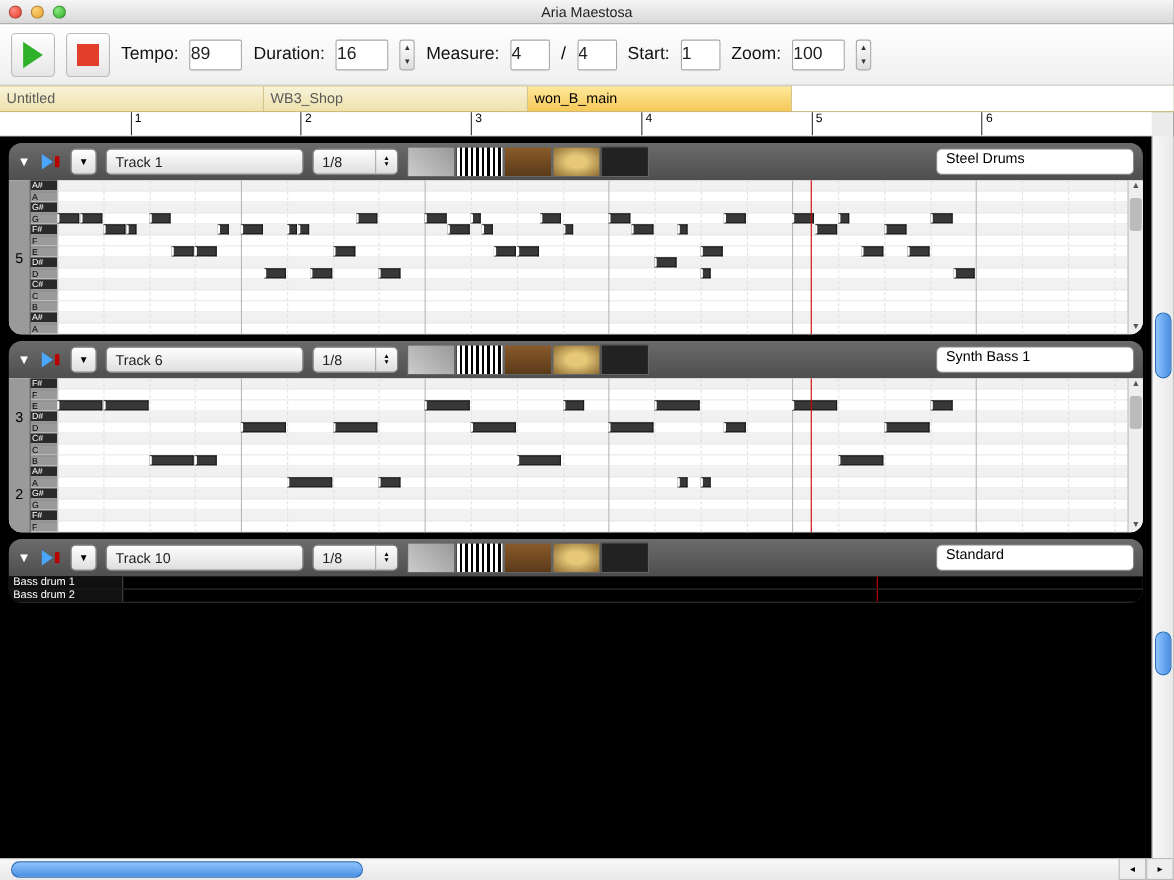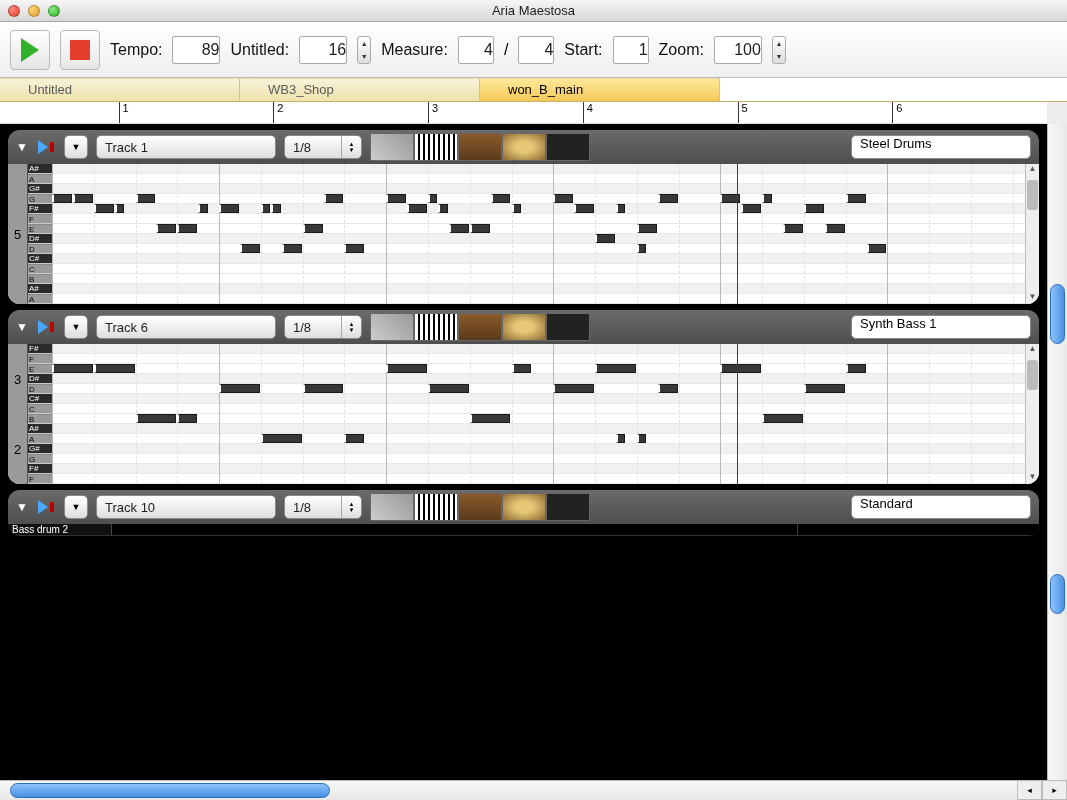--- a/index.html
+++ b/index.html
@@ -13,30 +13,30 @@
 .tl-min { background: radial-gradient(circle at 30% 30%, #ffd27a, #e6a029); }
 .tl-zoom { background: radial-gradient(circle at 30% 30%, #8ce87f, #2fb22a); }
 .titlebar .title { position: absolute; left: 50%; transform: translateX(-50%); font-size: 13px; color: #222; }
 
 
 .toolbar { height: 56px; background: linear-gradient(#fff,#efefef); border-bottom: 1px solid #bdbdbd; display: flex; align-items: center; padding: 0 10px; gap: 10px; }
 .play-btn, .stop-btn { width: 40px; height: 40px; border: 1px solid #bbb; border-radius: 4px; background: linear-gradient(#fff,#e6e6e6); display: flex; align-items: center; justify-content: center; cursor: pointer; }
 .play-tri { width: 0; height: 0; border-left: 18px solid #2fb22a; border-top: 12px solid transparent; border-bottom: 12px solid transparent; }
 .stop-sq { width: 20px; height: 20px; background: #e33e2b; }
 .lbl { font-size: 16px; color: #111; }
-.fld { height: 28px; border: 1px solid #aaa; background: #fff; font-size: 16px; color: #222; text-align: right; border-radius: 2px; }
+.fld { height: 28px; border: 1px solid #aaa; background: #fff; font-size: 16px; color: #222; text-align: left; border-radius: 2px; }
 .fld.w50 { width: 48px; }
 .fld.w36 { width: 36px; }
 .stepper { width: 14px; height: 28px; border: 1px solid #aaa; border-radius: 3px; display: flex; flex-direction: column; background: linear-gradient(#fff,#ddd); }
 .stepper div { flex: 1; display: flex; align-items: center; justify-content: center; font-size: 7px; color: #333; }
 .slash { font-size: 16px; }
 
 
 .tabs { height: 24px; display: flex; border-bottom: 1px solid #c7b06a; background: #f4eac0; }
-.tab { flex: 1; max-width: 240px; padding: 3px 28px; font-size: 13px; border-right: 1px solid #d4c58e; background: linear-gradient(#f8f2d8,#eee2ac); color: #5a5a5a; cursor: pointer; border-top: 1px solid #e8dca8; }
+.tab { flex: 1; max-width: 240px; padding: 3px 6px; font-size: 13px; border-right: 1px solid #d4c58e; background: linear-gradient(#f8f2d8,#eee2ac); color: #5a5a5a; cursor: pointer; border-top: 1px solid #e8dca8; }
 .tab.active { background: linear-gradient(#ffe89a,#f5c858); color: #000; font-weight: 500; }
 .tabs-rest { flex: 1; background: #fff; }
 
 
 .ruler { height: 22px; background: #fff; border-bottom: 1px solid #ddd; display: flex; position: relative; margin-right: 20px; }
 .ruler .seg { border-left: 1px solid #333; font-size: 11px; padding-left: 3px; color: #000; position: relative; }
 .ruler .pre { width: 128px; border-left: none; }
 
 
 .main-wrap { position: absolute; top: 124px; bottom: 20px; left: 0; right: 0; }
@@ -111,21 +111,21 @@
 
 <div class="toolbar">
   <div class="play-btn">
       <div class="play-tri"></div>
     </div>
   <div class="stop-btn">
       <div class="stop-sq"></div>
     </div>
   <span class="lbl">Tempo:</span>
   <input class="fld w50" value="89" style="">
-  <span class="lbl">Untitled:</span>
+  <span class="lbl">Duration:</span>
   <input class="fld w50" value="16" style="">
   <div class="stepper">
       <div>▲</div>
       <div>▼</div>
     </div>
   <span class="lbl">Measure:</span>
   <input class="fld w36" value="4" style="">
   <span class="slash">/</span>
   <input class="fld w36" value="4" style="">
   <span class="lbl">Start:</span>
@@ -433,20 +433,26 @@
       <div class="ic-guitar"></div>
       <div class="ic-drum"></div>
       <div class="ic-ctrl"></div>
     </div>
     <div class="instrument">
             <span>Standard</span>
           </div>
         </div>
         <div class="drumbody">
           <div class="drow">
+            <div class="lbl2">Bass drum 1</div>
+            <div style="flex:1;position:relative">
+              <div class="playhead" style="left:685.0727272727272px"></div>
+            </div>
+          </div>
+          <div class="drow">
             <div class="lbl2">Bass drum 2</div>
             <div style="flex:1;position:relative">
               <div class="playhead" style="left:685.0727272727272px"></div>
             </div>
           </div>
         </div>
       </div>
     </div>
   <div class="vscroll">
     <div class="vthumb" style="top:160px;height:60px"></div>

